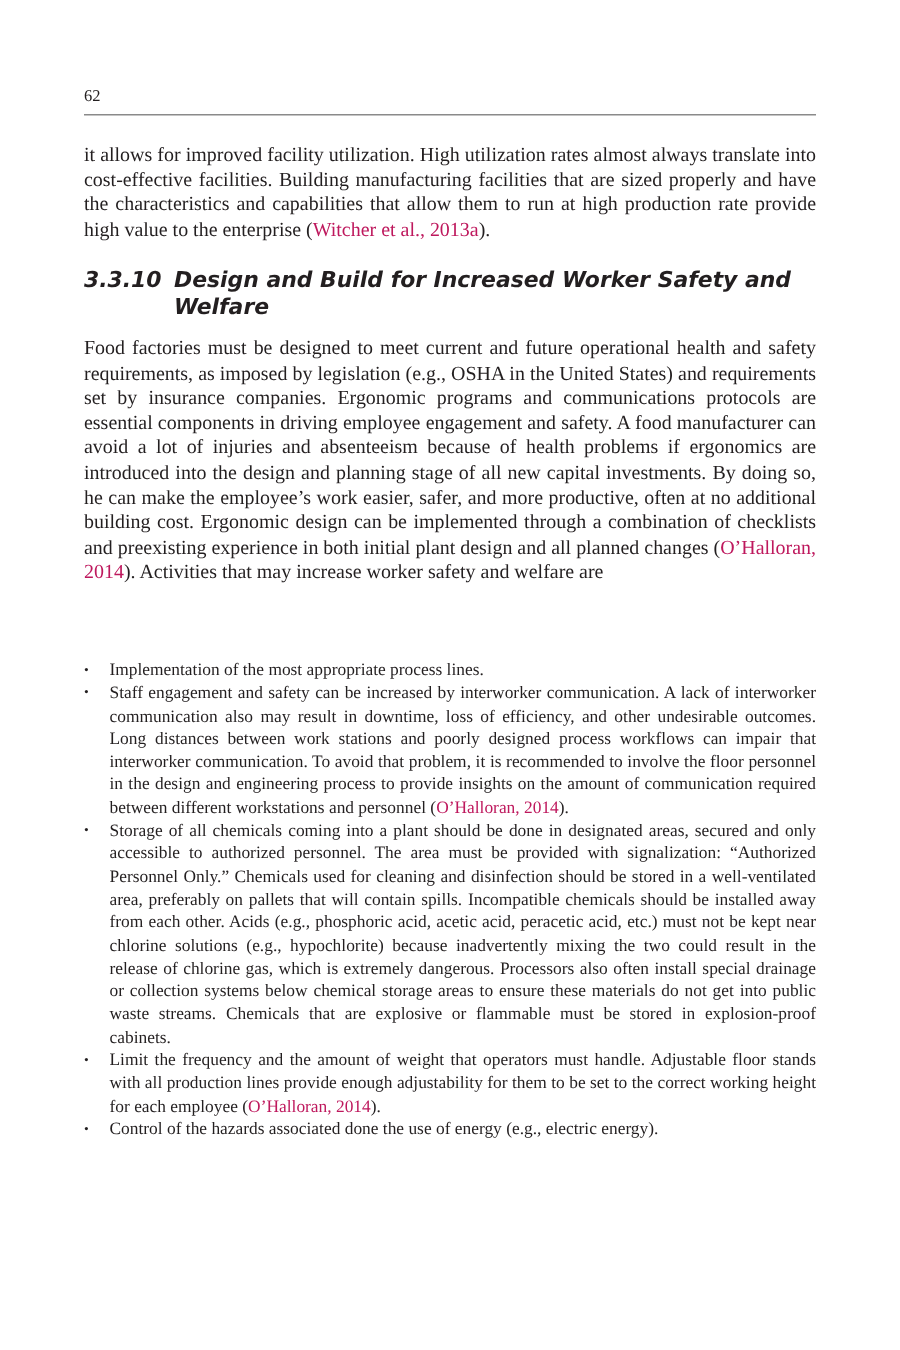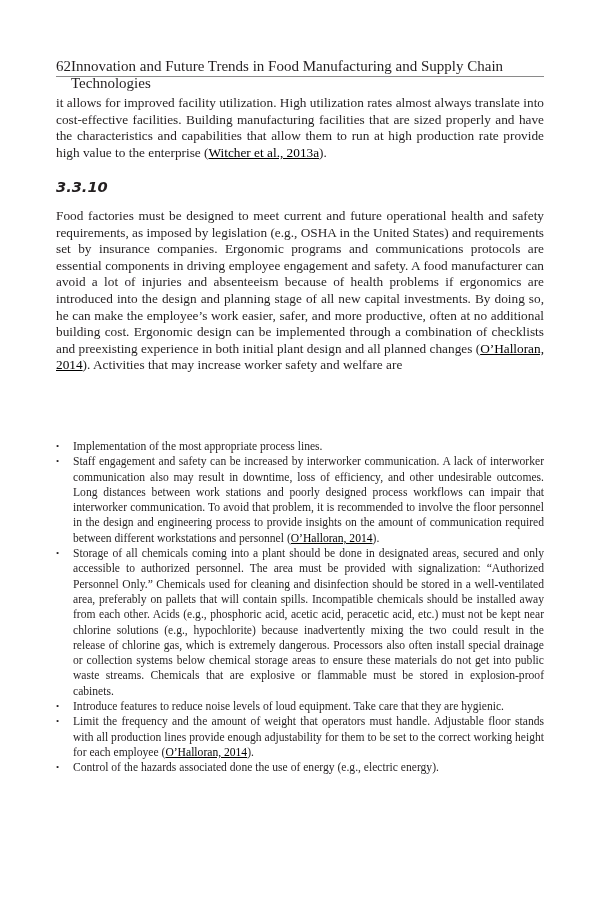--- a/index.html
+++ b/index.html
@@ -1,49 +1,48 @@
 <!DOCTYPE html>
 <html><head>
 <meta charset="utf-8">
 <style>
   html, body { margin: 0; padding: 0; background: #ffffff; }
   body { width: 600px; height: 900px; position: relative; overflow: hidden; }
   .page { position: absolute; left: 56px; top: 0; width: 488px; color: #231f20;
           font-family: "Liberation Serif", serif; }
-  .running-head { position: absolute; top: 58px; left: 0; width: 488px; font-size: 15px; display: flex; }
+  .running-head { position: absolute; top: 58px; left: 0; width: 488px; font-size: 11px; display: flex; }
   .rule { position: absolute; top: 76px; left: 0; width: 488px; height: 1px; background: #8a8a8a; }
   .para { position: absolute; left: 0; width: 488px; font-size: 13.3px; line-height: 16.6px; text-align: justify; margin: 0; }
   .p1 { top: 95px; }
   .heading { position: absolute; top: 178px; left: 0; width: 488px; font-family: "DejaVu Sans", sans-serif; font-style: italic; font-weight: bold; font-size: 14.6px; line-height: 18px; display: flex; }
   .heading .num { width: 60px; flex: none; }
-  .p2 { top: 208px; }
-  .link { color: #000000; text-decoration: underline; }
+  .p2 { top: 224px; }
+  .link { color: #be185d; }
   .bullets { position: absolute; left: 0; top: 439px; width: 488px; margin: 0; padding: 0; list-style: none; font-size: 11.6px; line-height: 15.3px; }
   .bullets li { position: relative; padding-left: 17px; text-align: justify; margin-bottom: 0; }
   .bullets li::before { content: "•"; position: absolute; left: 0; top: 0; font-size: 9px; }
 </style>
 </head>
 <body>
 
 <div class="page">
   <div class="running-head">
     <span>62</span>
-    <span>Innovation and Future Trends in Food Manufacturing and Supply Chain Technologies</span>
   </div>
   <div class="rule"></div>
 
   <p class="para p1"><span>it allows for improved facility utilization. High utilization rates almost always translate into cost-effective facilities. Building manufacturing facilities that are sized properly and have the characteristics and capabilities that allow them to run at high production rate provide high value to the enterprise (</span><a class="link">Witcher et al., 2013a</a><span>).</span></p>
 
   <div class="heading">
     <span class="num">3.3.10</span>
+    <span>Design and Build for Increased Worker Safety and Welfare</span>
   </div>
 
   <p class="para p2"><span>Food factories must be designed to meet current and future operational health and safety requirements, as imposed by legislation (e.g., OSHA in the United States) and requirements set by insurance companies. Ergonomic programs and communications protocols are essential components in driving employee engagement and safety. A food manufacturer can avoid a lot of injuries and absenteeism because of health problems if ergonomics are introduced into the design and planning stage of all new capital investments. By doing so, he can make the employee’s work easier, safer, and more productive, often at no additional building cost. Ergonomic design can be implemented through a combination of checklists and preexisting experience in both initial plant design and all planned changes (</span><a class="link">O’Halloran, 2014</a><span>). Activities that may increase worker safety and welfare are</span></p>
 
   <ul class="bullets">
     <li><span>Implementation of the most appropriate process lines.</span></li>
     <li><span>Staff engagement and safety can be increased by interworker communication. A lack of interworker communication also may result in downtime, loss of efficiency, and other undesirable outcomes. Long distances between work stations and poorly designed process workflows can impair that interworker communication. To avoid that problem, it is recommended to involve the floor personnel in the design and engineering process to provide insights on the amount of communication required between different workstations and personnel (</span><a class="link">O’Halloran, 2014</a><span>).</span></li>
     <li><span>Storage of all chemicals coming into a plant should be done in designated areas, secured and only accessible to authorized personnel. The area must be provided with signalization: “Authorized Personnel Only.” Chemicals used for cleaning and disinfection should be stored in a well-ventilated area, preferably on pallets that will contain spills. Incompatible chemicals should be installed away from each other. Acids (e.g., phosphoric acid, acetic acid, peracetic acid, etc.) must not be kept near chlorine solutions (e.g., hypochlorite) because inadvertently mixing the two could result in the release of chlorine gas, which is extremely dangerous. Processors also often install special drainage or collection systems below chemical storage areas to ensure these materials do not get into public waste streams. Chemicals that are explosive or flammable must be stored in explosion-proof cabinets.</span></li>
-    <li><span>Introduce features to reduce noise levels of loud equipment. Take care that they are hygienic.</span></li>
     <li><span>Limit the frequency and the amount of weight that operators must handle. Adjustable floor stands with all production lines provide enough adjustability for them to be set to the correct working height for each employee (</span><a class="link">O’Halloran, 2014</a><span>).</span></li>
     <li><span>Control of the hazards associated done the use of energy (e.g., electric energy).</span></li>
   </ul>
 </div>
 
 </body></html>

